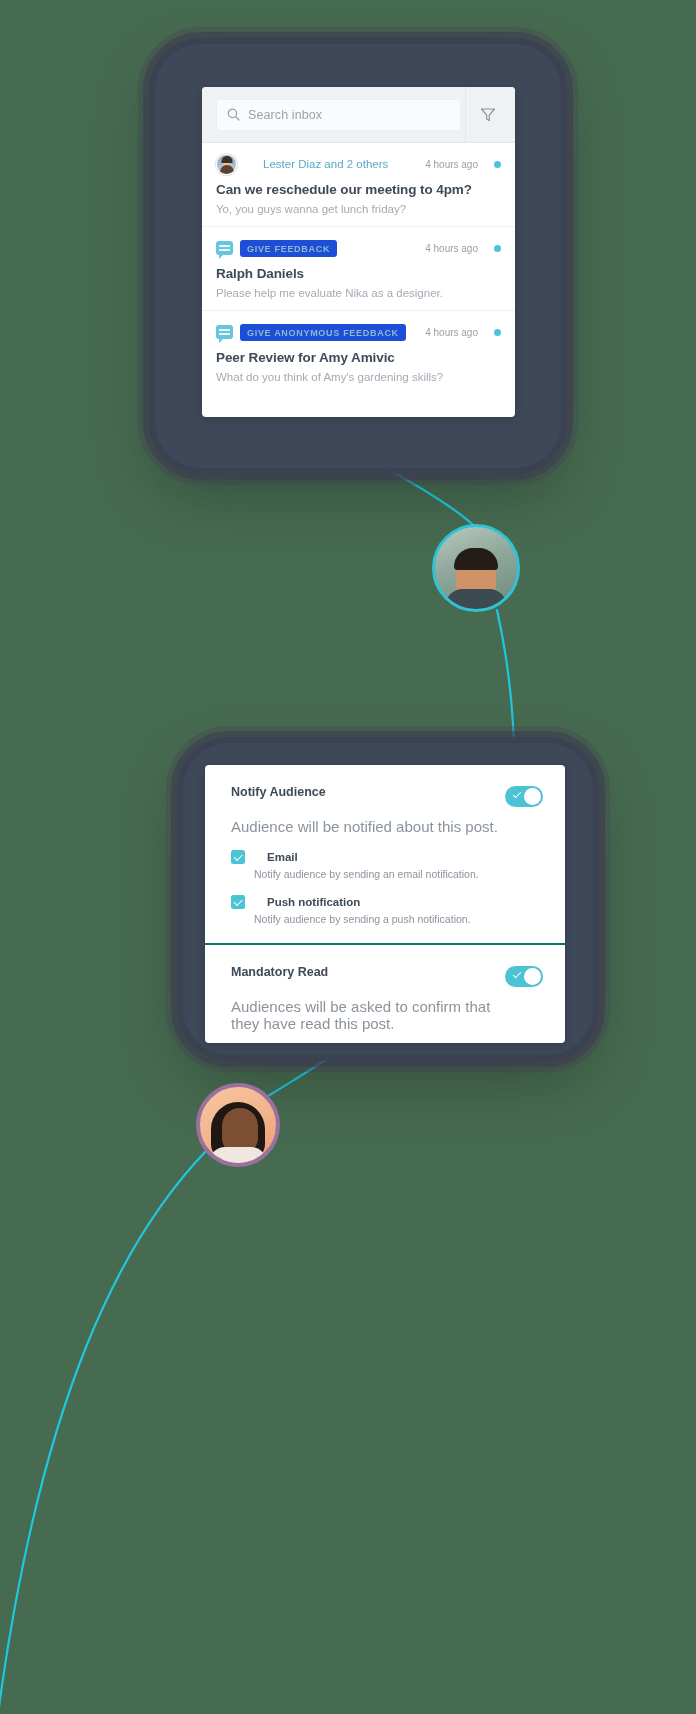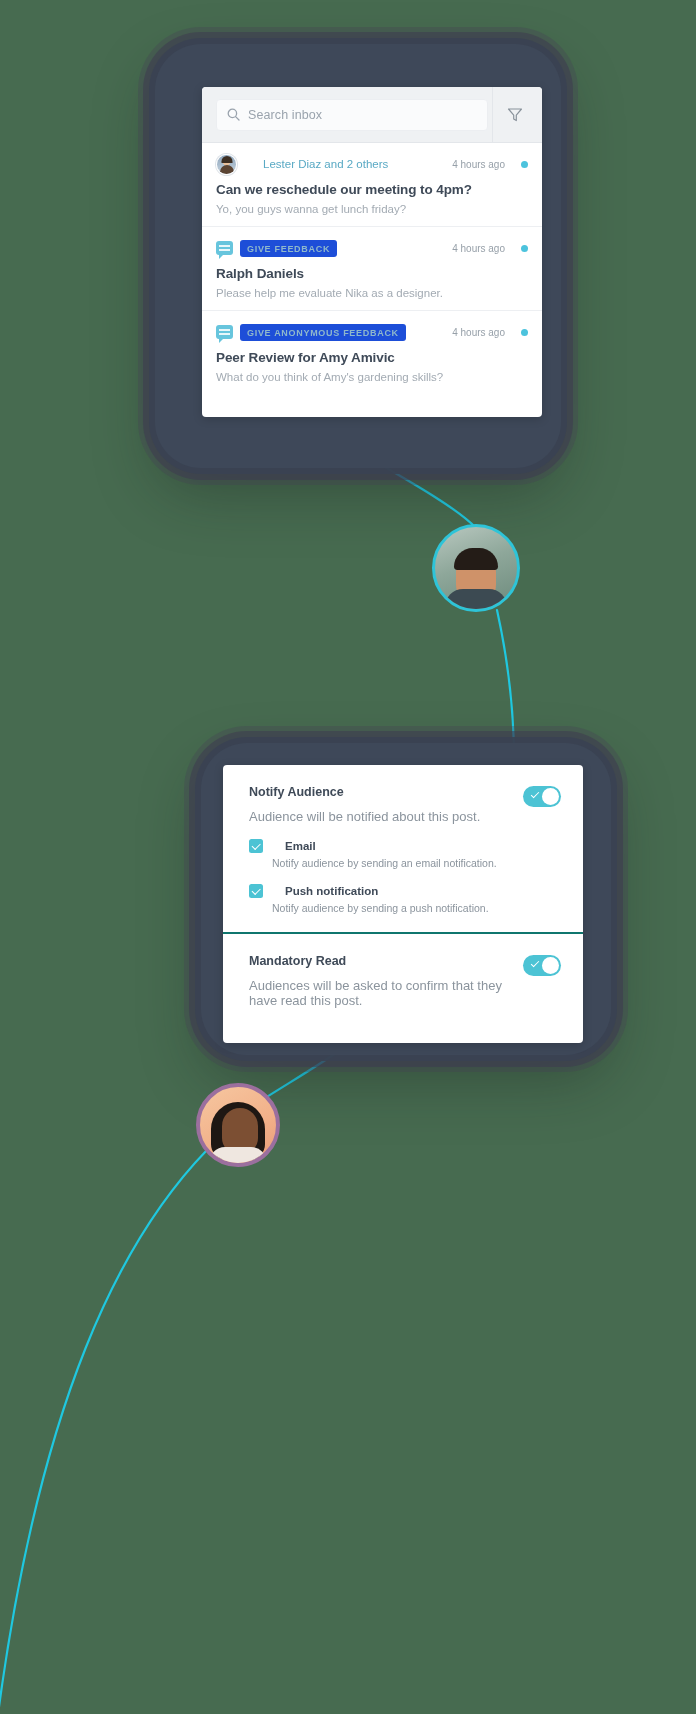--- a/index.html
+++ b/index.html
@@ -45,21 +45,21 @@
   #device-inbox {
     left: 155px;
     top: 44px;
     width: 406px;
     height: 424px;
   }
   #inbox-screen {
     position: absolute;
     left: 47px;
     top: 43px;
-    width: 340px;
+    width: 313px;
     height: 330px;
     background: #ffffff;
     border-radius: 4px;
     overflow: hidden;
     box-shadow: 0 2px 10px rgba(0,0,0,0.18);
   }
 
   .searchbar {
     height: 56px;
     background: #eff1f3;
@@ -196,21 +196,21 @@
     letter-spacing: -0.1px;
   }
   .item-sub {
     font-size: 11.5px;
     color: #a3abb3;
     margin-top: 6px;
   }
 
   
   #device-notify {
-    left: 201px;
+    left: 183px;
     top: 743px;
     width: 410px;
     height: 312px;
   }
   #notify-screen {
     position: absolute;
     left: 22px;
     top: 22px;
     width: 360px;
     height: 278px;
@@ -225,23 +225,23 @@
     display: flex;
     align-items: flex-start;
   }
   .sec-headtext { flex: 1; }
   .sec-title {
     font-size: 12.5px;
     font-weight: bold;
     color: #3f4a58;
   }
   .sec-desc {
-    font-size: 13px;
+    font-size: 15px;
     color: #8b949d;
-    margin-top: 10px;
+    margin-top: 19px;
   }
 
   .toggle {
     width: 38px; height: 21px;
     border-radius: 11px;
     background: #4cc3d4;
     position: relative;
     flex: 0 0 38px;
     margin-top: 1px;
   }

